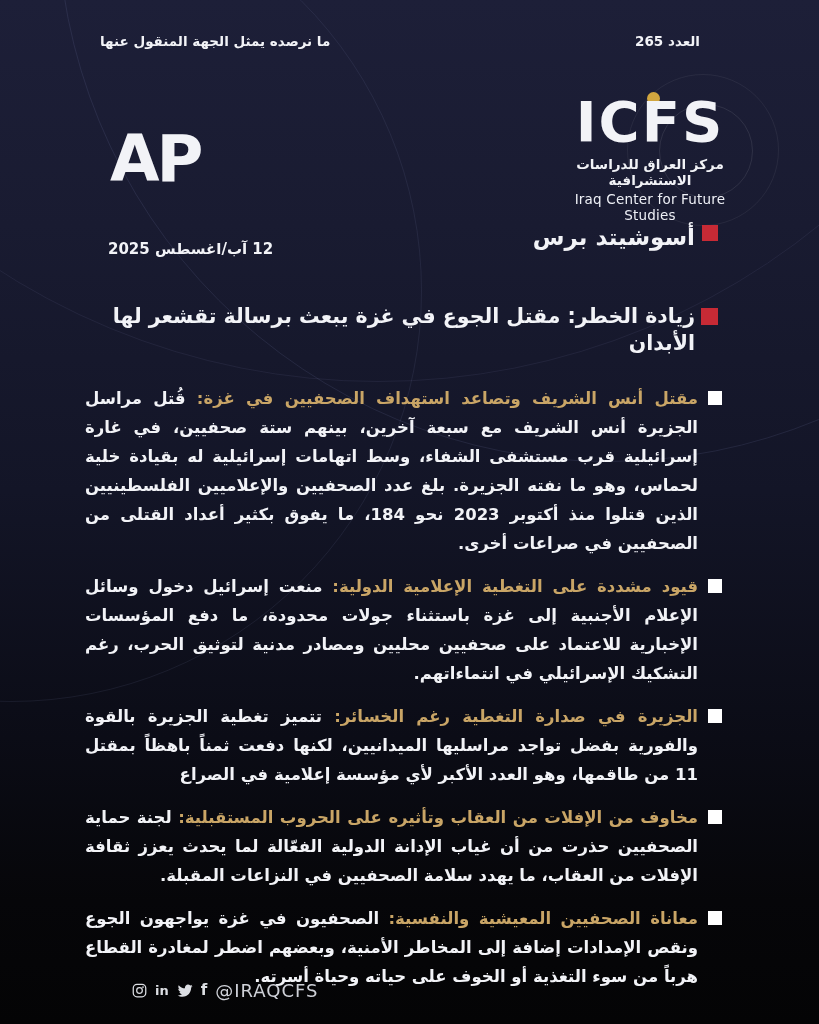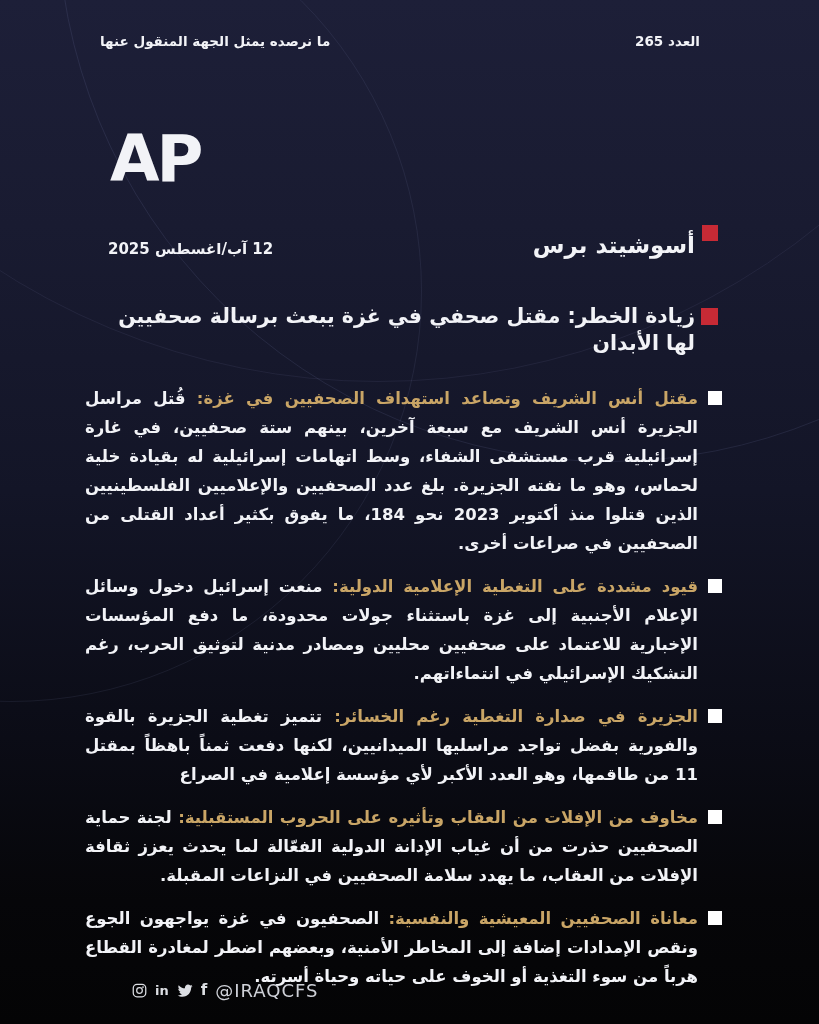--- a/index.html
+++ b/index.html
@@ -28,21 +28,21 @@
   .icfs .o2{width:150px;height:150px;left:72px;top:-10px;border-color:rgba(255,255,255,0.06);}
   .icfs .dot{position:absolute;top:8px;left:92px;width:13px;height:13px;border-radius:50%;background:#d2a63f;}
   .icfs .acronym{position:relative;font-size:56px;line-height:64px;font-weight:bold;letter-spacing:2px;margin-top:6px;}
   .icfs .name-ar{font-size:13.5px;font-weight:bold;direction:rtl;margin-top:2px;}
   .icfs .name-en{font-size:13.5px;font-weight:normal;letter-spacing:0.2px;color:#eef0f6;margin-top:3px;}
 
   .ap{position:absolute;top:124px;left:110px;font-size:64px;line-height:70px;font-weight:bold;letter-spacing:-3px;direction:ltr;}
 
   .sq{display:inline-block;background:#c72a35;}
   .sq-source{position:absolute;top:225px;right:101px;width:16px;height:16px;}
-  .source-name{position:absolute;top:232px;right:124px;margin:0;font-size:23px;font-weight:bold;}
+  .source-name{position:absolute;top:224px;right:124px;margin:0;font-size:23px;font-weight:bold;}
   .date{position:absolute;top:240px;left:108px;font-size:15px;font-weight:bold;}
   .source-desc{position:absolute;top:272px;right:72px;font-size:14.5px;font-weight:bold;color:#eceef5;}
 
   .headline-row{position:absolute;top:303px;right:101px;left:85px;display:flex;gap:6px;}
   .headline-row .sq{width:17px;height:17px;margin-top:5px;flex:0 0 auto;}
   .headline{margin:0;font-size:20.5px;line-height:27px;font-weight:bold;text-align:right;flex:1;}
 
   .bullets{position:absolute;top:384px;right:97px;left:85px;}
   .bullets .item{display:flex;gap:10px;margin-bottom:14px;}
   .bullets .sq-white{width:14px;height:14px;background:#ffffff;margin-top:7px;flex:0 0 auto;}
@@ -60,30 +60,38 @@
 
 <div class="page">
 
   <div class="arc arc1"></div>
   <div class="arc arc2"></div>
   <div class="arc arc3"></div>
 
   <span class="topbar-issue">العدد 265</span>
   <span class="topbar-motto">ما نرصده يمثل الجهة المنقول عنها</span>
 
+  <div class="icfs">
+    <div class="orbit o1"></div>
+    <div class="orbit o2"></div>
+    <span class="dot"></span>
+    <div class="acronym">ICFS</div>
+    <div class="name-ar">مركز العراق للدراسات الاستشرافية</div>
+    <div class="name-en">Iraq Center for Future Studies</div>
+  </div>
 
   <div class="ap">AP</div>
 
   <span class="sq sq-source"></span>
   <h1 class="source-name">أسوشيتد برس</h1>
   <div class="date">12 آب/اغسطس 2025</div>
 
   <div class="headline-row">
     <span class="sq"></span>
-    <h2 class="headline">زيادة الخطر: مقتل صحفي في غزة يبعث برسالة صحفيين لها الأبدان</h2>
+    <h2 class="headline">زيادة الخطر: مقتل الجوع في غزة يبعث برسالة تقشعر لها الأبدان</h2>
   </div>
 
   <div class="bullets">
 
     <div class="item">
       <span class="sq-white"></span>
       <p><span class="lead">مقتل أنس الشريف وتصاعد استهداف الصحفيين في غزة:</span>
         <span>قُتل مراسل الجزيرة أنس الشريف مع سبعة آخرين، بينهم ستة صحفيين، في غارة إسرائيلية قرب مستشفى الشفاء، وسط اتهامات إسرائيلية له بقيادة خلية لحماس، وهو ما نفته الجزيرة. بلغ عدد الصحفيين والإعلاميين الفلسطينيين الذين قتلوا منذ أكتوبر 2023 نحو 184، ما يفوق بكثير أعداد القتلى من الصحفيين في صراعات أخرى.</span></p>
     </div>
 

